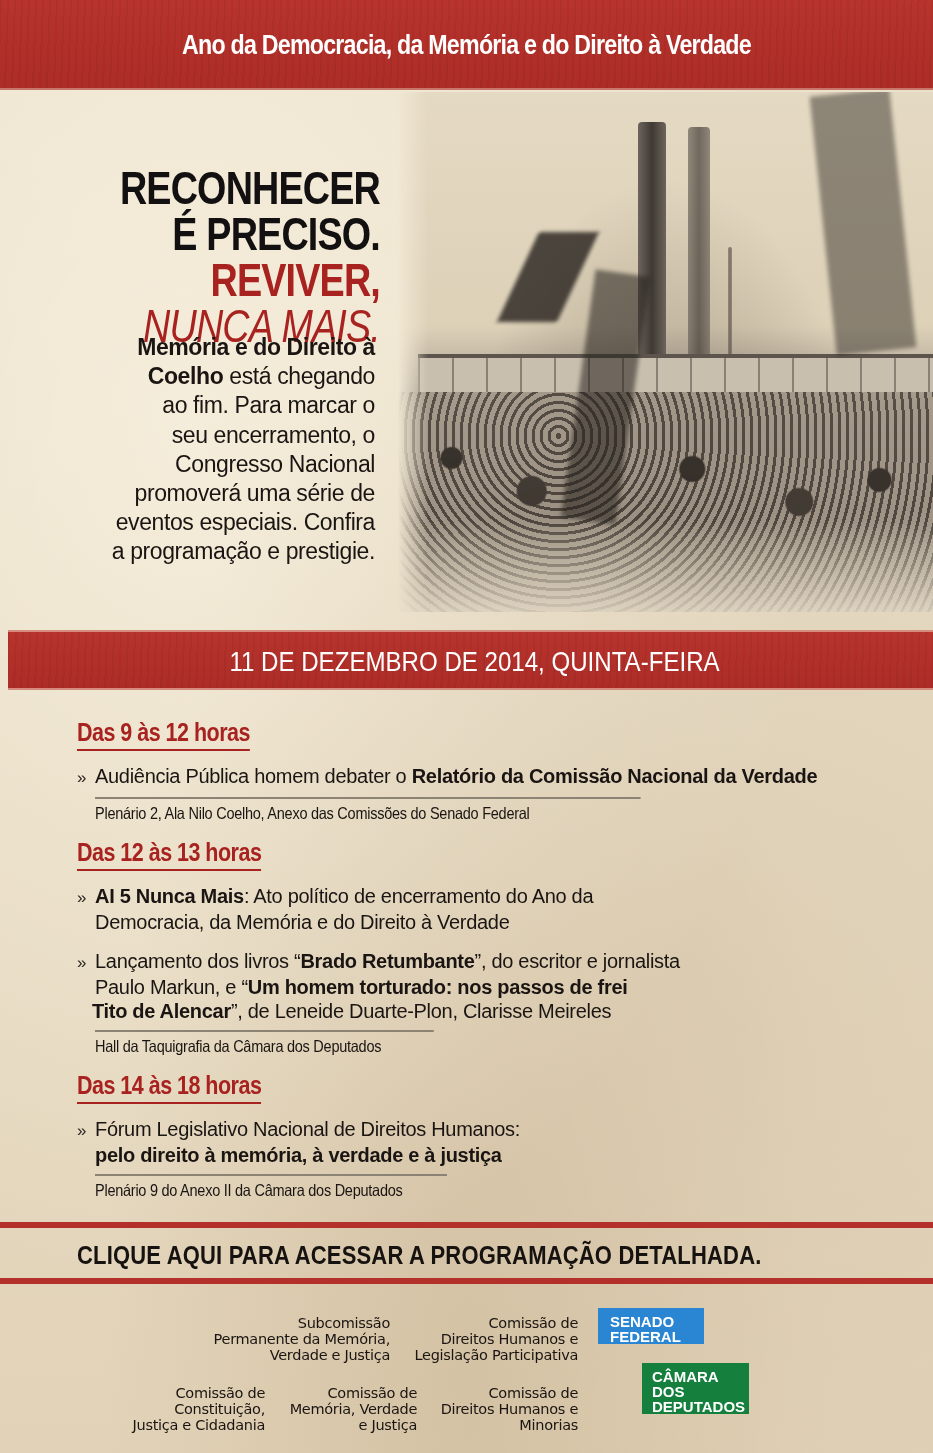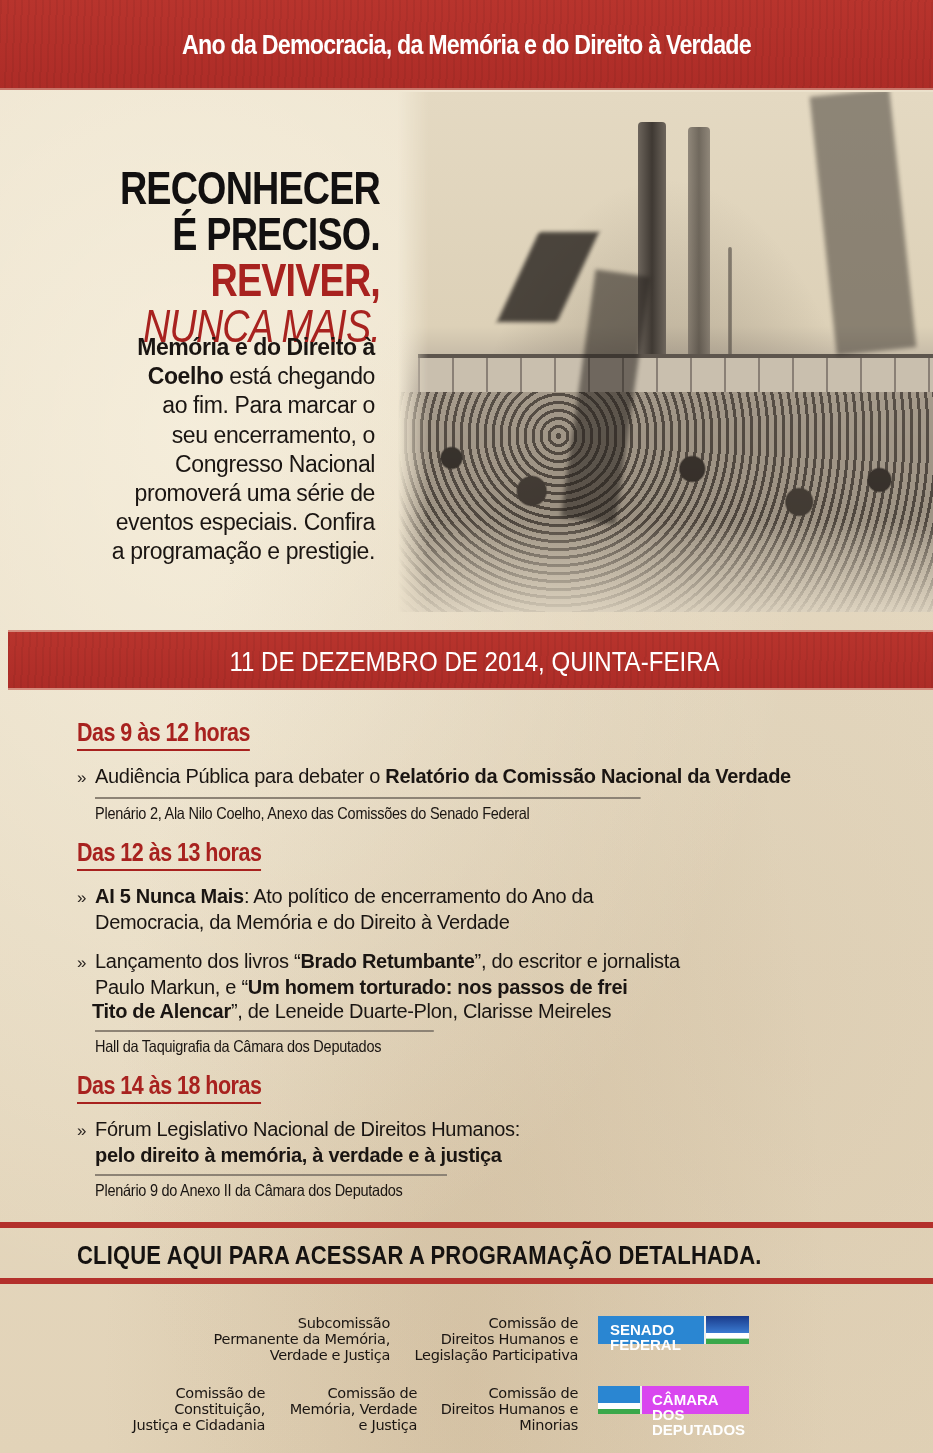--- a/index.html
+++ b/index.html
@@ -93,28 +93,28 @@
 
     .cta { position: absolute; left: 0; width: 933px; top: 1222px; height: 62px;
       border-top: 6px solid #b3302b; border-bottom: 6px solid #b3302b; }
     .cta .label { position: absolute; left: 77px; top: 13px; font-size: 25px; font-weight: bold;
       color: #151210; letter-spacing: 0.2px; transform: scaleX(0.88); transform-origin: left; white-space: nowrap; cursor: pointer; }
 
     
     .org { position: absolute; font-size: 14.5px; line-height: 16px; text-align: right; color: #1a1512;
       font-family: "DejaVu Sans", sans-serif; letter-spacing: -0.3px; }
     .org span { display: block; white-space: nowrap; }
-    .logo { position: absolute; height: 28px; display: flex; }
+    .logo { position: absolute; height: 28px; display: flex; align-items: flex-end; }
     .logo.senado { left: 598px; top: 1316px; width: 151px; }
     .logo.camara { left: 598px; top: 1386px; width: 151px; }
     .logo .txt { color: #fff; font-weight: bold; font-size: 15px; line-height: 15px; padding: 6px 0 0 12px; }
     .senado .txt { background: #2a86d2; width: 106px; }
     .senado .mark { width: 45px; background: linear-gradient(180deg,#1a3a8a 0%,#3a7ad0 60%,#fff 61%,#fff 80%,#3aa84a 81%); border-left: 2px solid #eee; }
     .camara .mark { width: 44px; background: linear-gradient(180deg,#2a86d2 0%,#2a86d2 60%,#fff 61%,#fff 82%,#3aa84a 83%); border-right: 2px solid #eee; }
-    .camara .txt { background: #d946ef; width: 107px; padding-left: 10px; }
+    .camara .txt { background: #15803d; width: 107px; padding-left: 10px; }
   </style>
 </head>
 <body>
 
 <div class="band top-band">
   <div class="title">Ano da Democracia, da Memória e do Direito à Verdade</div>
 </div>
 
 <div class="photo">
   <div class="tower" style="left:240px;top:30px;width:28px;height:240px;"></div>
@@ -145,21 +145,21 @@
   <div>eventos especiais. Confira</div>
   <div>a programação e prestigie.</div>
 </div>
 
 <div class="band date-band">
   <div class="title">11 DE DEZEMBRO DE 2014, QUINTA-FEIRA</div>
 </div>
 
 <div class="slot-title" style="top:718px;">Das 9 às 12 horas</div>
 <div class="item" style="top:764px;">
-  <span class="bullet">»</span><span>Audiência Pública para debater o </span><b>Relatório da Comissão Nacional da Verdade</b>
+  <span class="bullet">»</span><span>Audiência Pública homem debater o </span><b>Relatório da Comissão Nacional da Verdade</b>
 </div>
 <div class="place" style="top:797px;width:620px;">Plenário 2, Ala Nilo Coelho, Anexo das Comissões do Senado Federal</div>
 
 <div class="slot-title" style="top:838px;">Das 12 às 13 horas</div>
 <div class="item" style="top:884px;">
   <span class="bullet">»</span><b>AI 5 Nunca Mais</b><span>: Ato político de encerramento do  Ano da</span>
   <span class="indent">Democracia, da Memória e do Direito à Verdade</span>
 </div>
 <div class="item" style="top:949px;">
   <span class="bullet">»</span><span>Lançamento dos livros “</span><b>Brado Retumbante</b><span>”, do escritor e jornalista</span>

